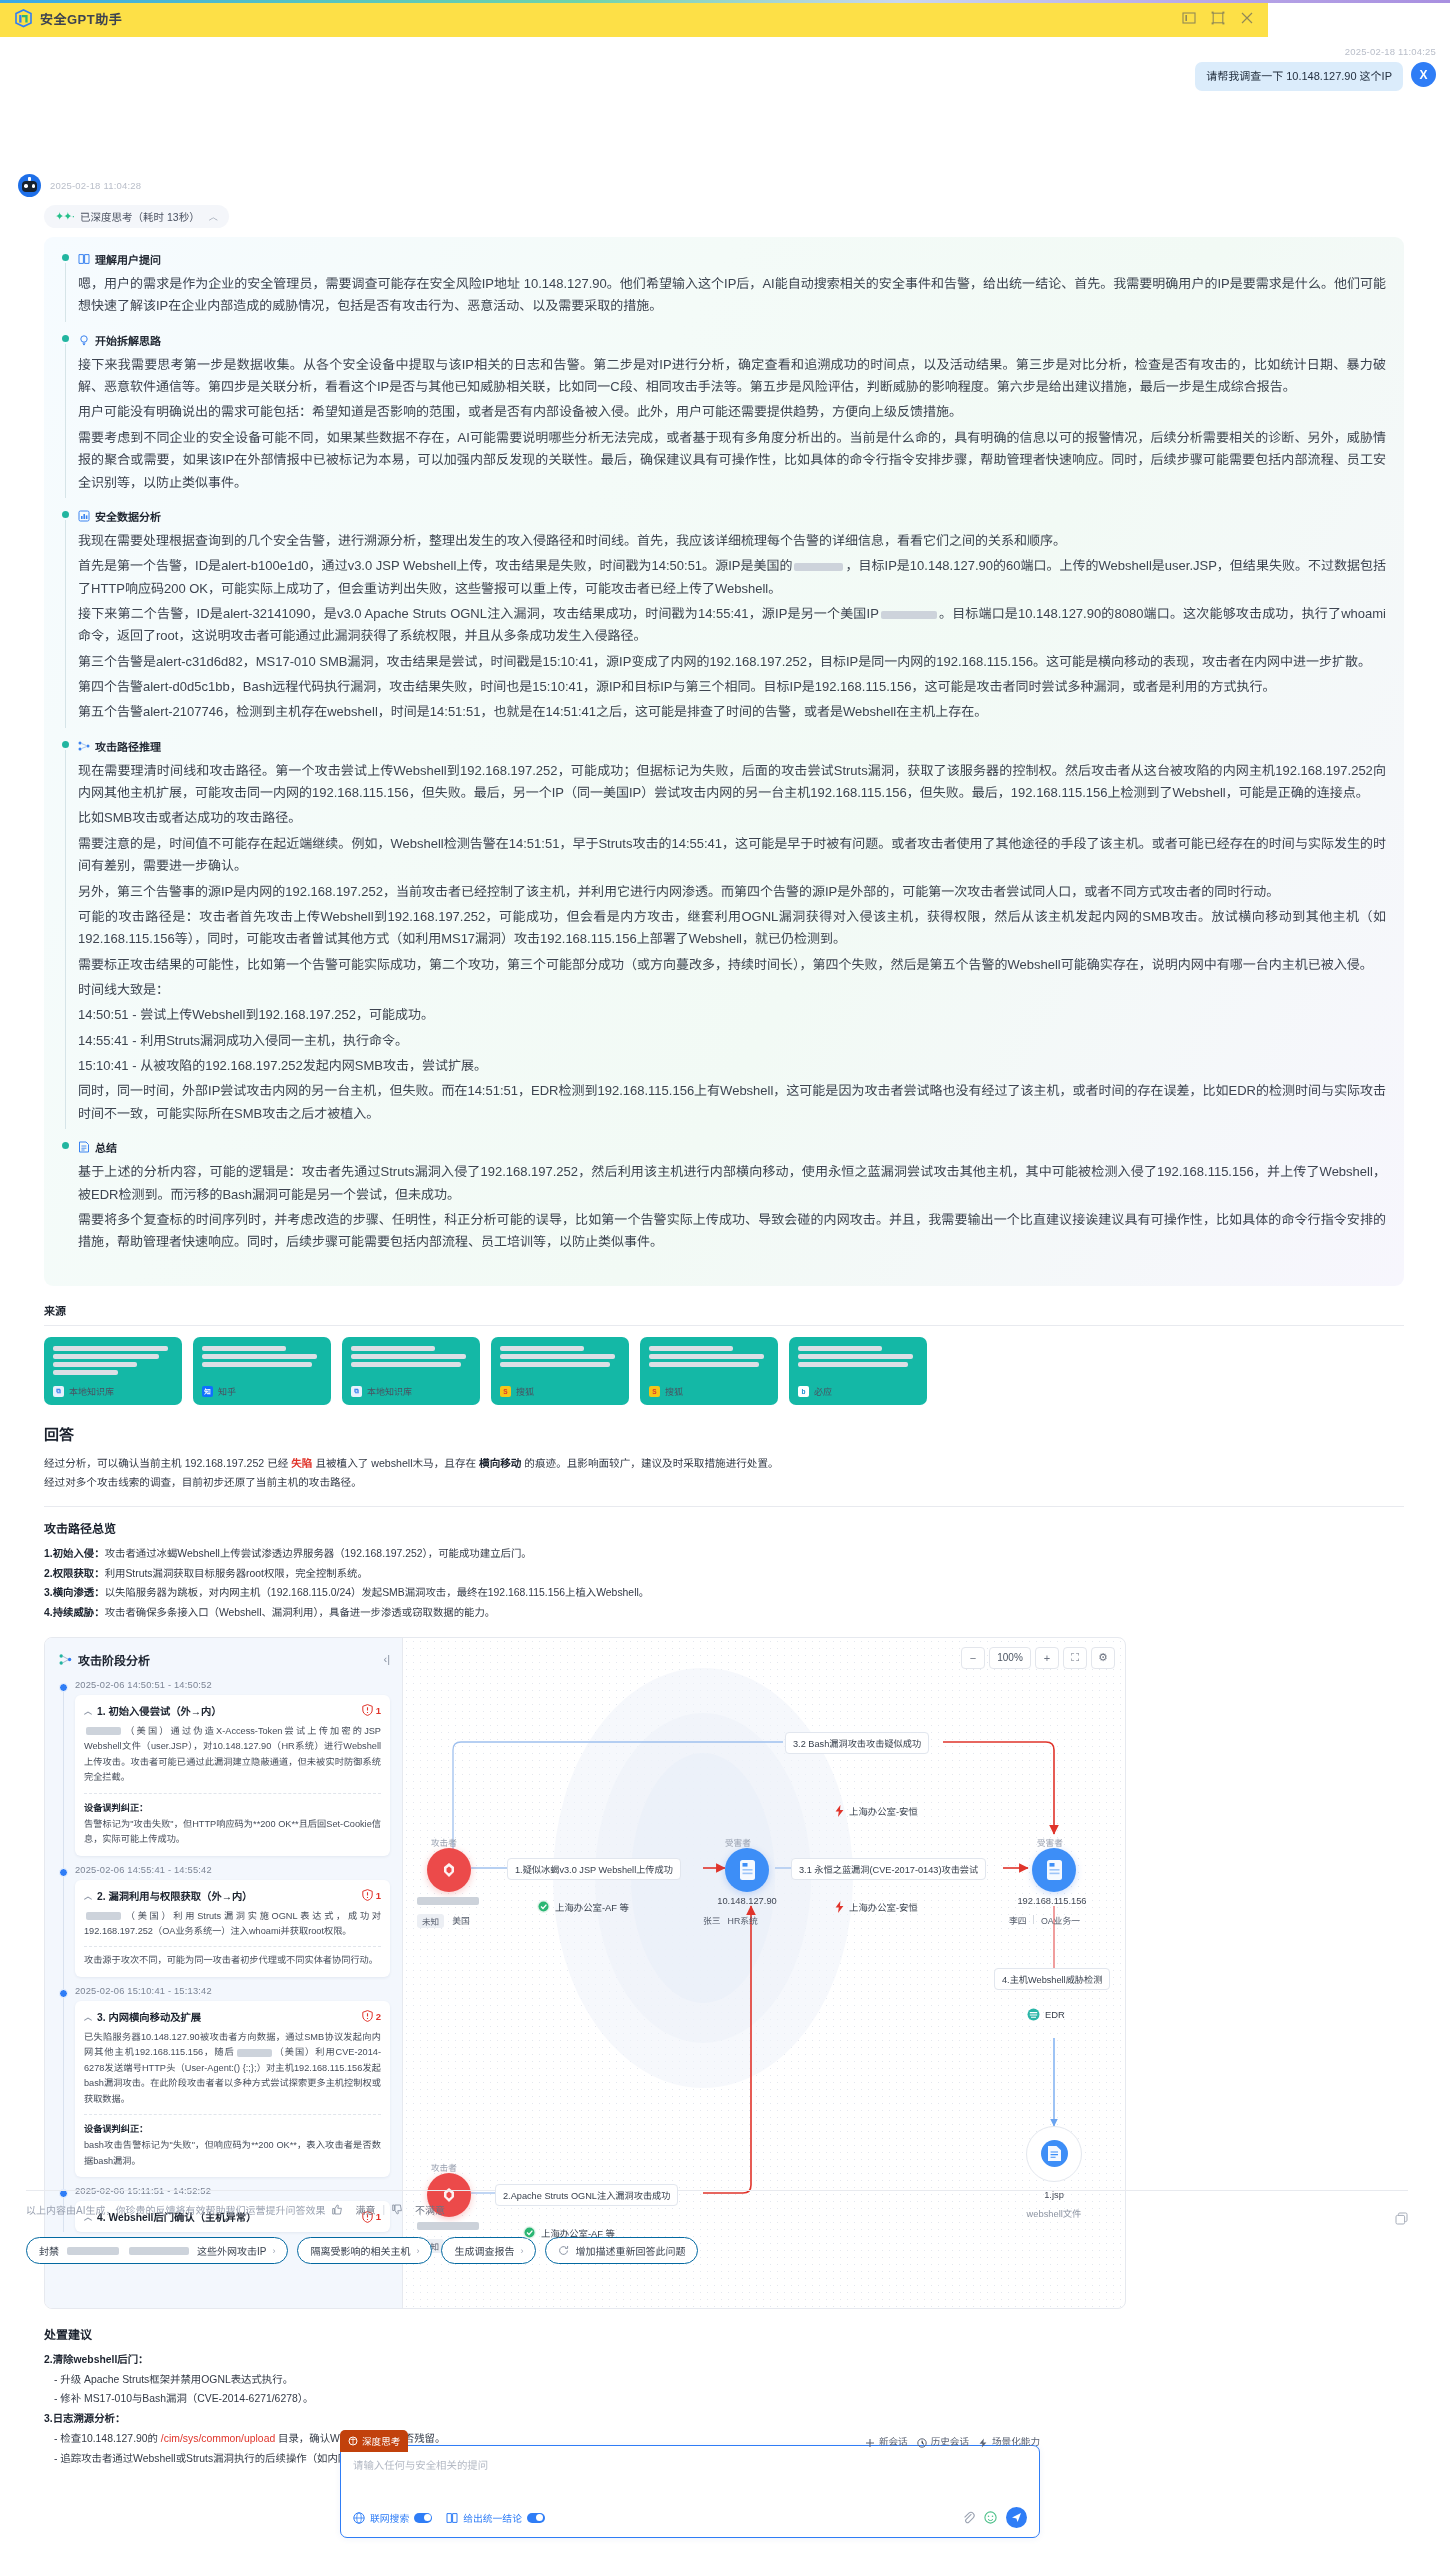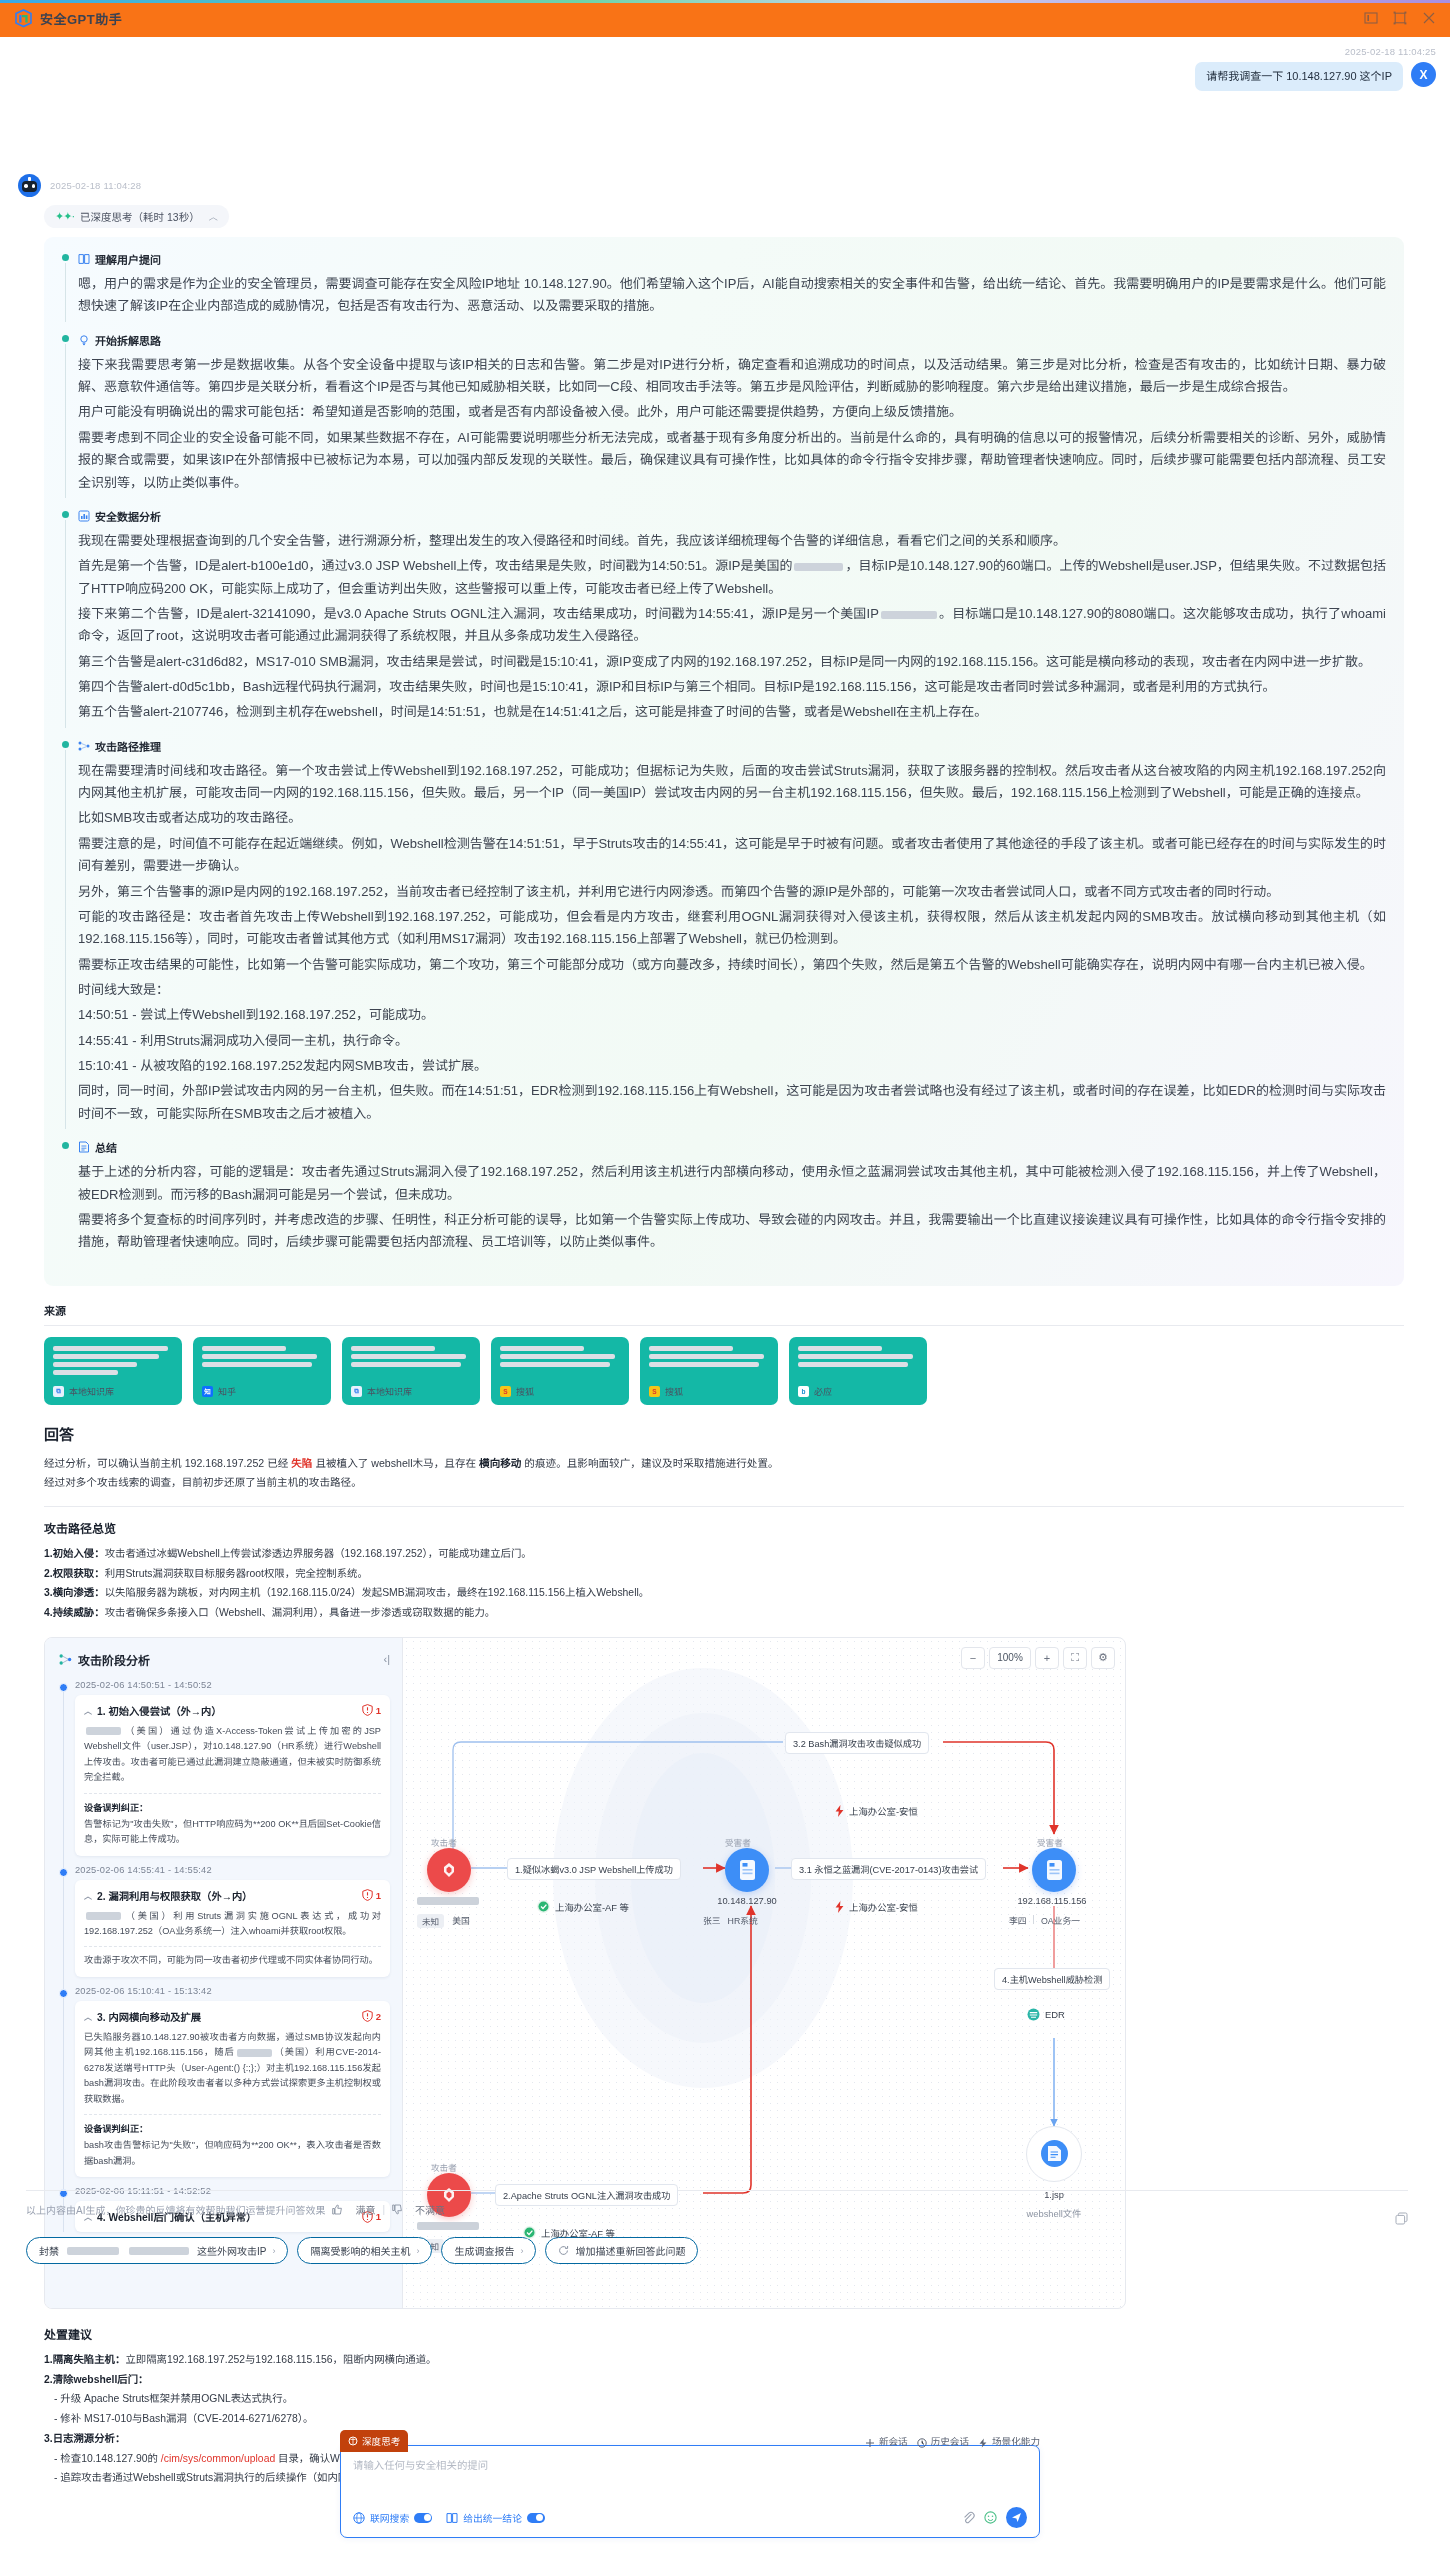--- a/index.html
+++ b/index.html
@@ -11,21 +11,21 @@
     color:#2b2f38;
     background:#ffffff;
     position:relative;
     overflow:hidden;
   }
   .top-accent{
     position:absolute;top:0;left:0;width:1450px;height:3px;
     background:linear-gradient(90deg,#3aa8e8 0%,#56c4c0 22%,#6fd3a8 40%,#c9d6f0 62%,#b9a9e8 82%,#a88fe0 100%);
   }
   
-  .titlebar{position:absolute;top:3px;left:0;width:1450px;height:34px;background:#f97316;}
+  .titlebar{position:absolute;top:3px;left:0;width:1268px;height:34px;background:#fde047;}
   .brand{position:absolute;left:14px;top:6px;display:flex;align-items:center;gap:7px;}
   .logo{width:19px;height:19px;position:relative;}
   .win-ctrls{position:absolute;right:14px;top:8px;display:flex;gap:15px;align-items:center;}
   .win-ctrls .wc{width:14px;height:14px;opacity:.6;cursor:pointer;}
   .brand-name{font-size:13px;color:#3c4250;font-weight:600;letter-spacing:.5px;}
   
   .chat{position:absolute;top:38px;left:0;width:1450px;height:2370px;background:#fff;}
   .user-row{position:absolute;right:14px;top:8px;display:flex;flex-direction:column;align-items:flex-end;gap:5px;}
   .ts{font-size:9.5px;color:#b9bec9;letter-spacing:.2px;}
   .user-line{display:flex;align-items:flex-start;gap:8px;}
@@ -672,23 +672,20 @@
           <span>EDR</span>
         </div>
       </div>
     </div>
 
     
     <div class="answer" style="margin-top:16px;">
       <div class="a-sub">处置建议</div>
       <div id="rec-list">
           <div>
-            <div class="a-li"><span class="hl-b">1.隔离失陷主机：</span><span>立即隔离192.168.197.252与192.168.115.156，阻断内网横向通道。</span></div>
-          </div>
-          <div>
             <div class="a-li"><span class="hl-b">2.清除webshell后门：</span></div>
             <div class="a-li" style="padding-left:10px">- 升级 Apache Struts框架并禁用OGNL表达式执行。</div>
             <div class="a-li" style="padding-left:10px">- 修补 MS17-010与Bash漏洞（CVE-2014-6271/6278）。</div>
           </div>
           <div>
             <div class="a-li"><span class="hl-b">3.日志溯源分析：</span></div>
             <div class="a-li" style="padding-left:10px">- 检查10.148.127.90的 <span style="color:#e0342b">/cim/sys/common/upload</span> 目录，确认Webshell文件是否残留。</div>
             <div class="a-li" style="padding-left:10px">- 追踪攻击者通过Webshell或Struts漏洞执行的后续操作（如内网扫描、数据外传）。</div>
           </div>
         </div>

